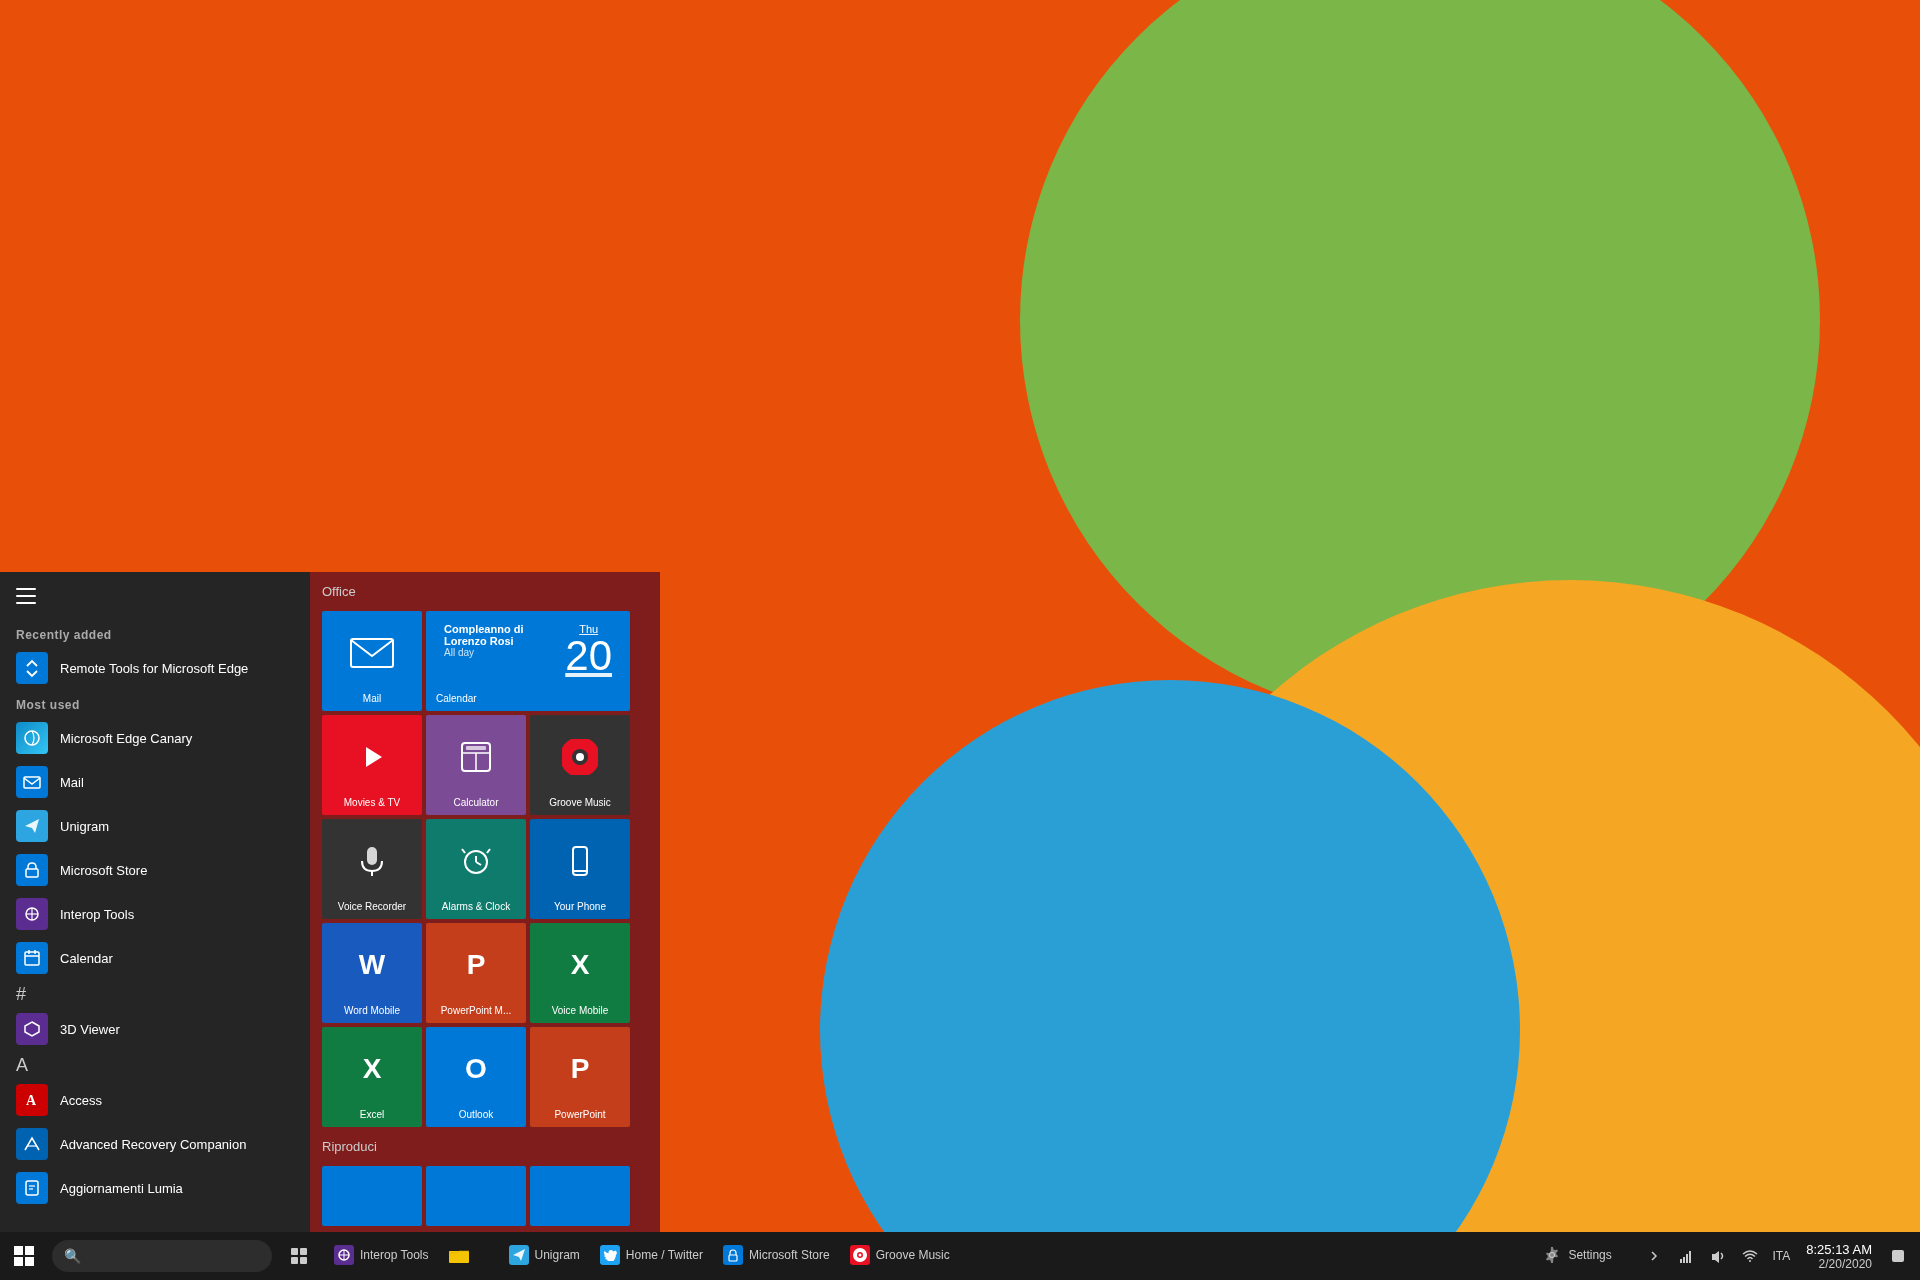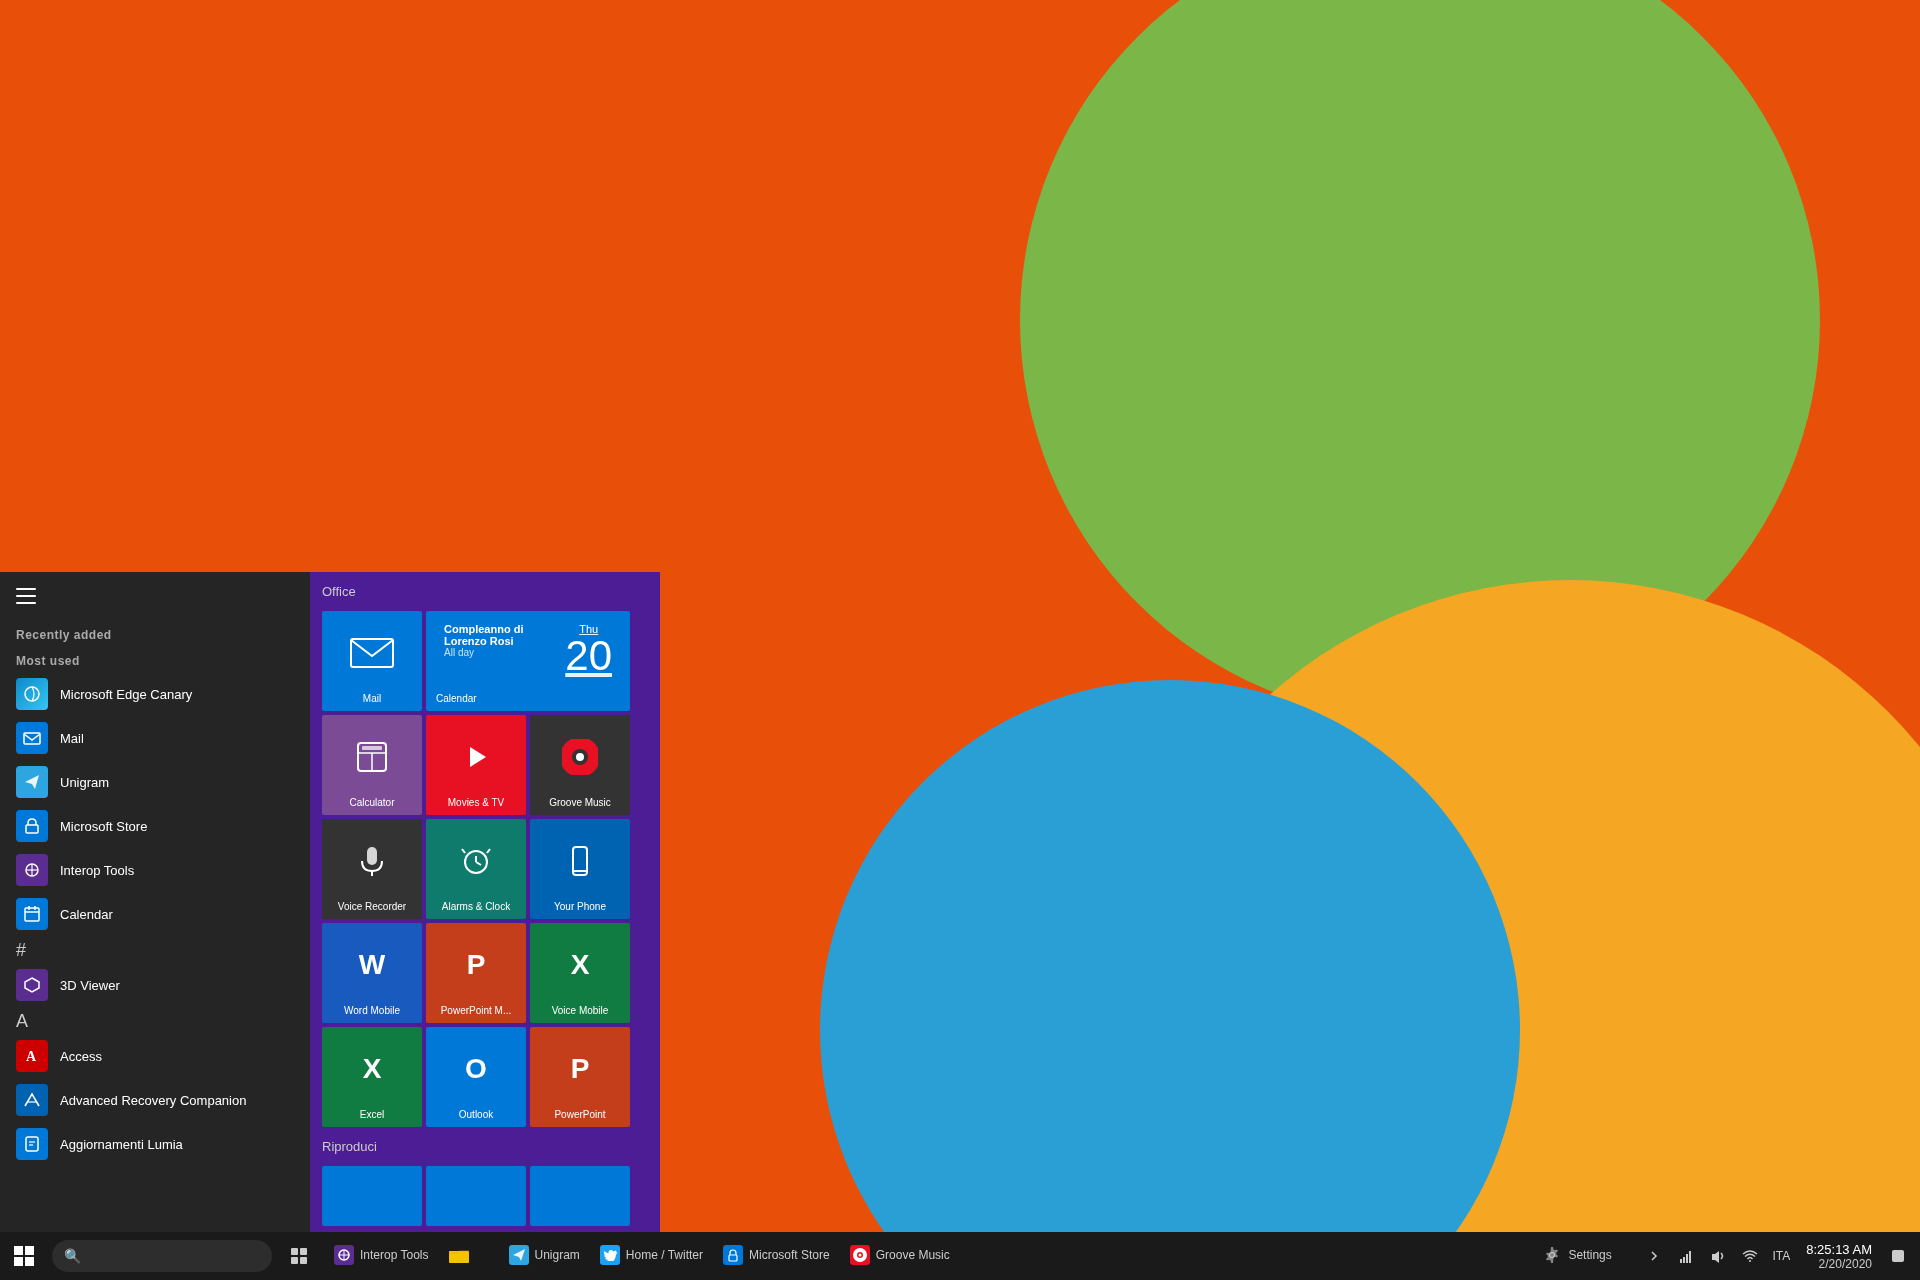--- a/index.html
+++ b/index.html
@@ -134,21 +134,21 @@
     .letter-section {
       padding: 4px 16px 2px;
       font-size: 18px;
       color: #ccc;
       font-weight: 300;
     }
 
     
     .right-panel {
       flex: 1;
-      background: #4c1d95;
+      background: #7f1d1d;
       padding: 8px 12px;
       overflow-y: auto;
     }
 
     .tiles-section-header {
       font-size: 13px;
       color: #ccc;
       margin-bottom: 8px;
       padding: 4px 0;
     }
@@ -418,20 +418,29 @@
         <div class="hamburger-icon">
           <span></span>
             <span></span>
             <span></span>
         </div>
       </div>
 
       <div class="section-header">Recently added</div>
 
 
+      <div class="app-list-item">
+        <div class="app-icon-sm ic-remote">
+          <svg width="20" height="20" viewBox="0 0 20 20">
+              <polyline points="5,8 10,3 15,8" fill="none" stroke="#fff" stroke-width="1.8"></polyline>
+              <polyline points="5,13 10,18 15,13" fill="none" stroke="#fff" stroke-width="1.8"></polyline>
+            </svg>
+        </div>
+        <span>Remote Tools for Microsoft Edge</span>
+      </div>
 
       <div class="section-header">Most used</div>
 
       <div class="app-list-item">
         <div class="app-icon-sm ic-edge">
           <svg width="20" height="20" viewBox="0 0 20 20">
               <circle cx="10" cy="10" r="7" fill="none" stroke="#fff" stroke-width="1.5"></circle>
               <path d="M10 3 Q14 10 10 17" fill="none" stroke="#fff" stroke-width="1.2"></path>
             </svg>
         </div>
@@ -561,39 +570,39 @@
                 <div style="font-size:11px;color:#fff;">Thu</div>
                 <div style="font-size:42px;color:#fff;line-height:1;font-weight:200;">20</div>
               </div>
             </div>
           </div>
           <div class="tile-label" style="position:absolute;bottom:6px;left:10px;">Calendar</div>
         </div>
       </div>
 
       <div class="tiles-grid" style="margin-bottom:4px;">
+        <div class="tile tile-sm tile-movies">
+          <div class="tile-icon-area">
+            <svg width="36" height="36" viewBox="0 0 36 36">
+                <polygon points="12,8 28,18 12,28" fill="#fff"></polygon>
+              </svg>
+          </div>
+          <div class="tile-label">Movies &amp; TV</div>
+        </div>
+
         <div class="tile tile-sm tile-calculator">
           <div class="tile-icon-area">
             <svg width="36" height="36" viewBox="0 0 36 36">
                 <rect x="4" y="4" width="28" height="28" rx="3" fill="none" stroke="#fff" stroke-width="2"></rect>
                 <line x1="4" y1="14" x2="32" y2="14" stroke="#fff" stroke-width="1.5"></line>
                 <line x1="18" y1="14" x2="18" y2="32" stroke="#fff" stroke-width="1.5"></line>
                 <rect x="8" y="7" width="20" height="4" rx="1" fill="#fff" opacity="0.7"></rect>
               </svg>
           </div>
           <div class="tile-label">Calculator</div>
-        </div>
-
-        <div class="tile tile-sm tile-movies">
-          <div class="tile-icon-area">
-            <svg width="36" height="36" viewBox="0 0 36 36">
-                <polygon points="12,8 28,18 12,28" fill="#fff"></polygon>
-              </svg>
-          </div>
-          <div class="tile-label">Movies &amp; TV</div>
         </div>
 
         <div class="tile tile-sm tile-groove">
           <div class="tile-icon-area">
             <svg width="36" height="36" viewBox="0 0 36 36">
                 <circle cx="18" cy="18" r="14" fill="none" stroke="#e81123" stroke-width="12"></circle>
                 <circle cx="18" cy="18" r="4" fill="#fff"></circle>
               </svg>
           </div>
           <div class="tile-label">Groove Music</div>

